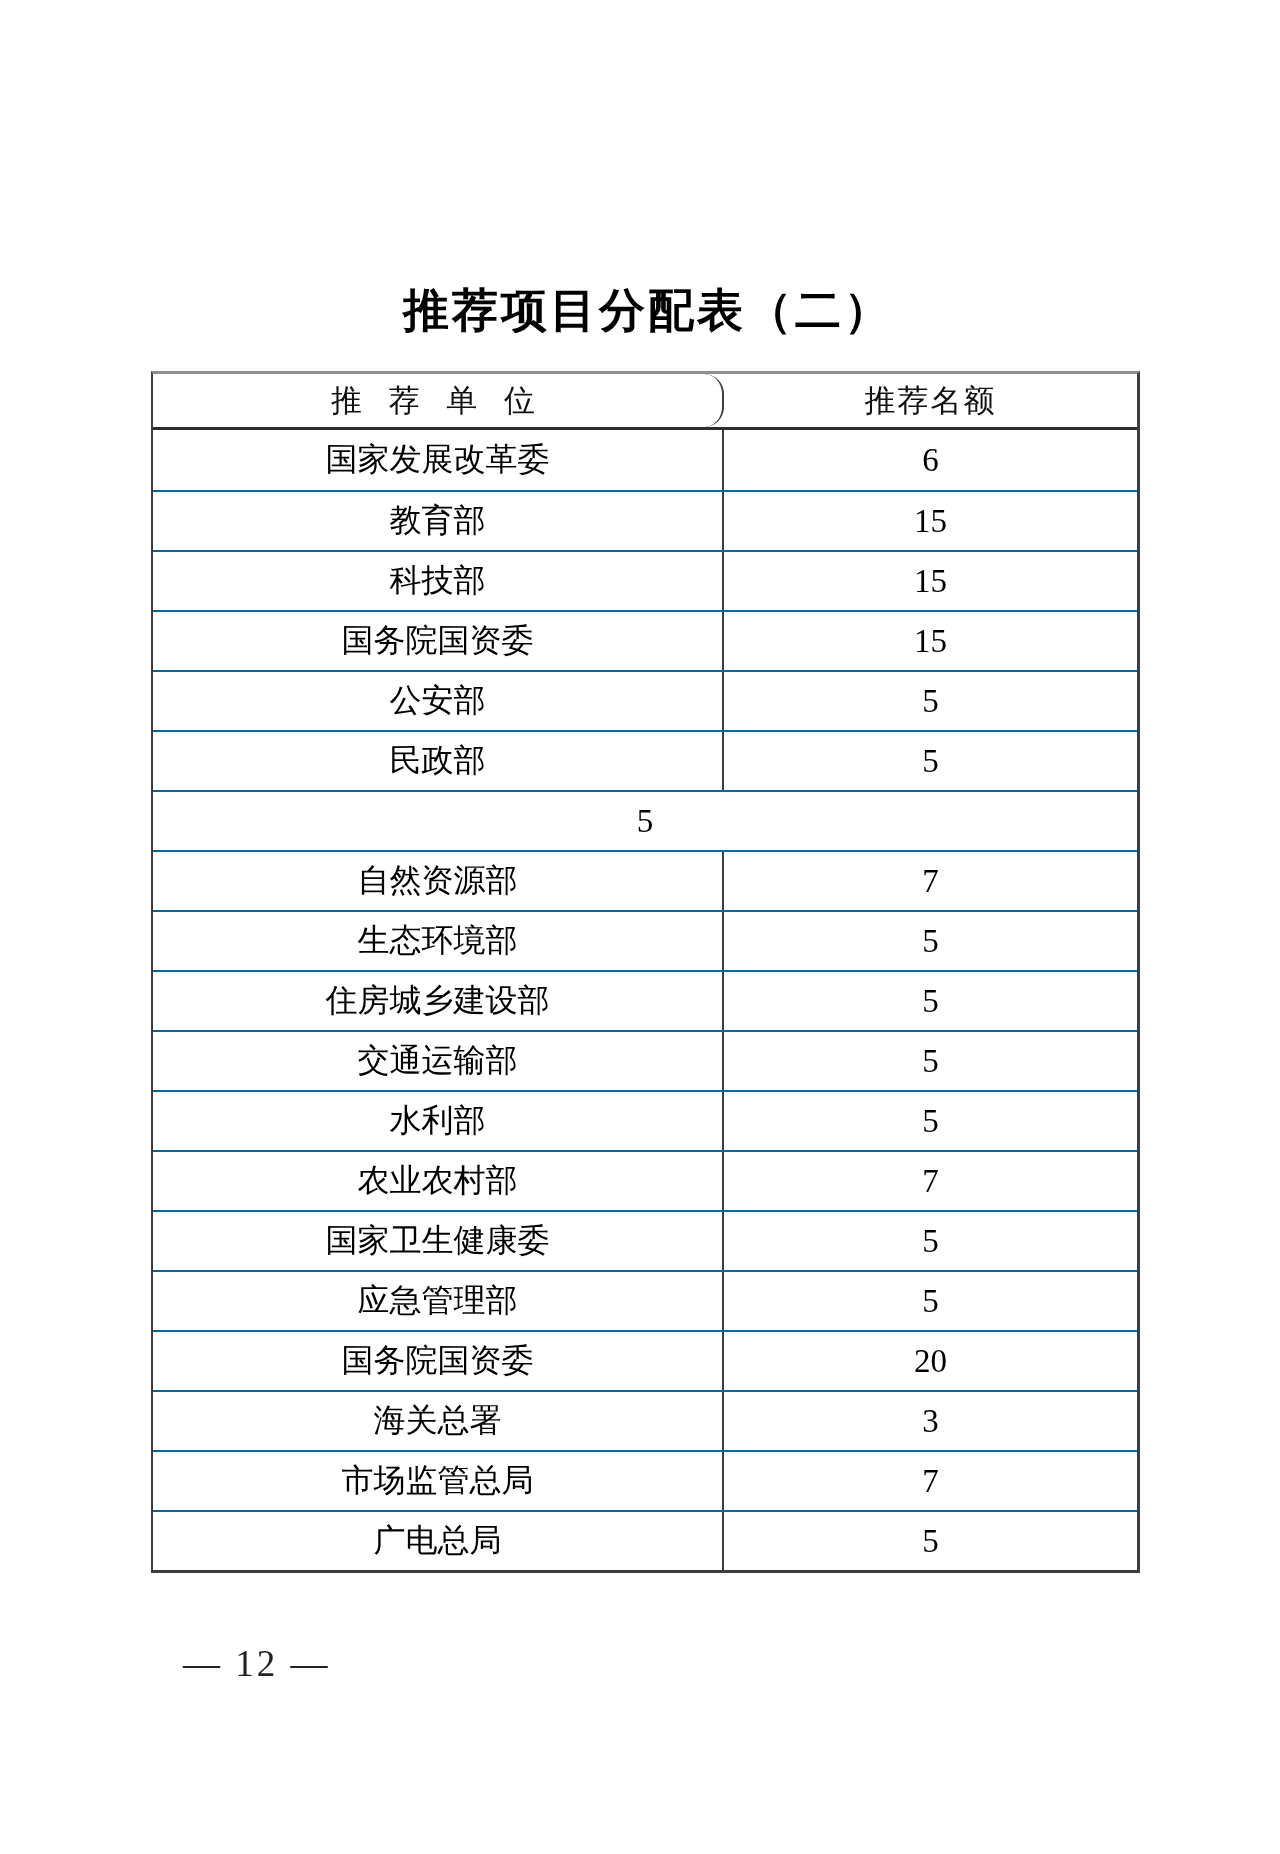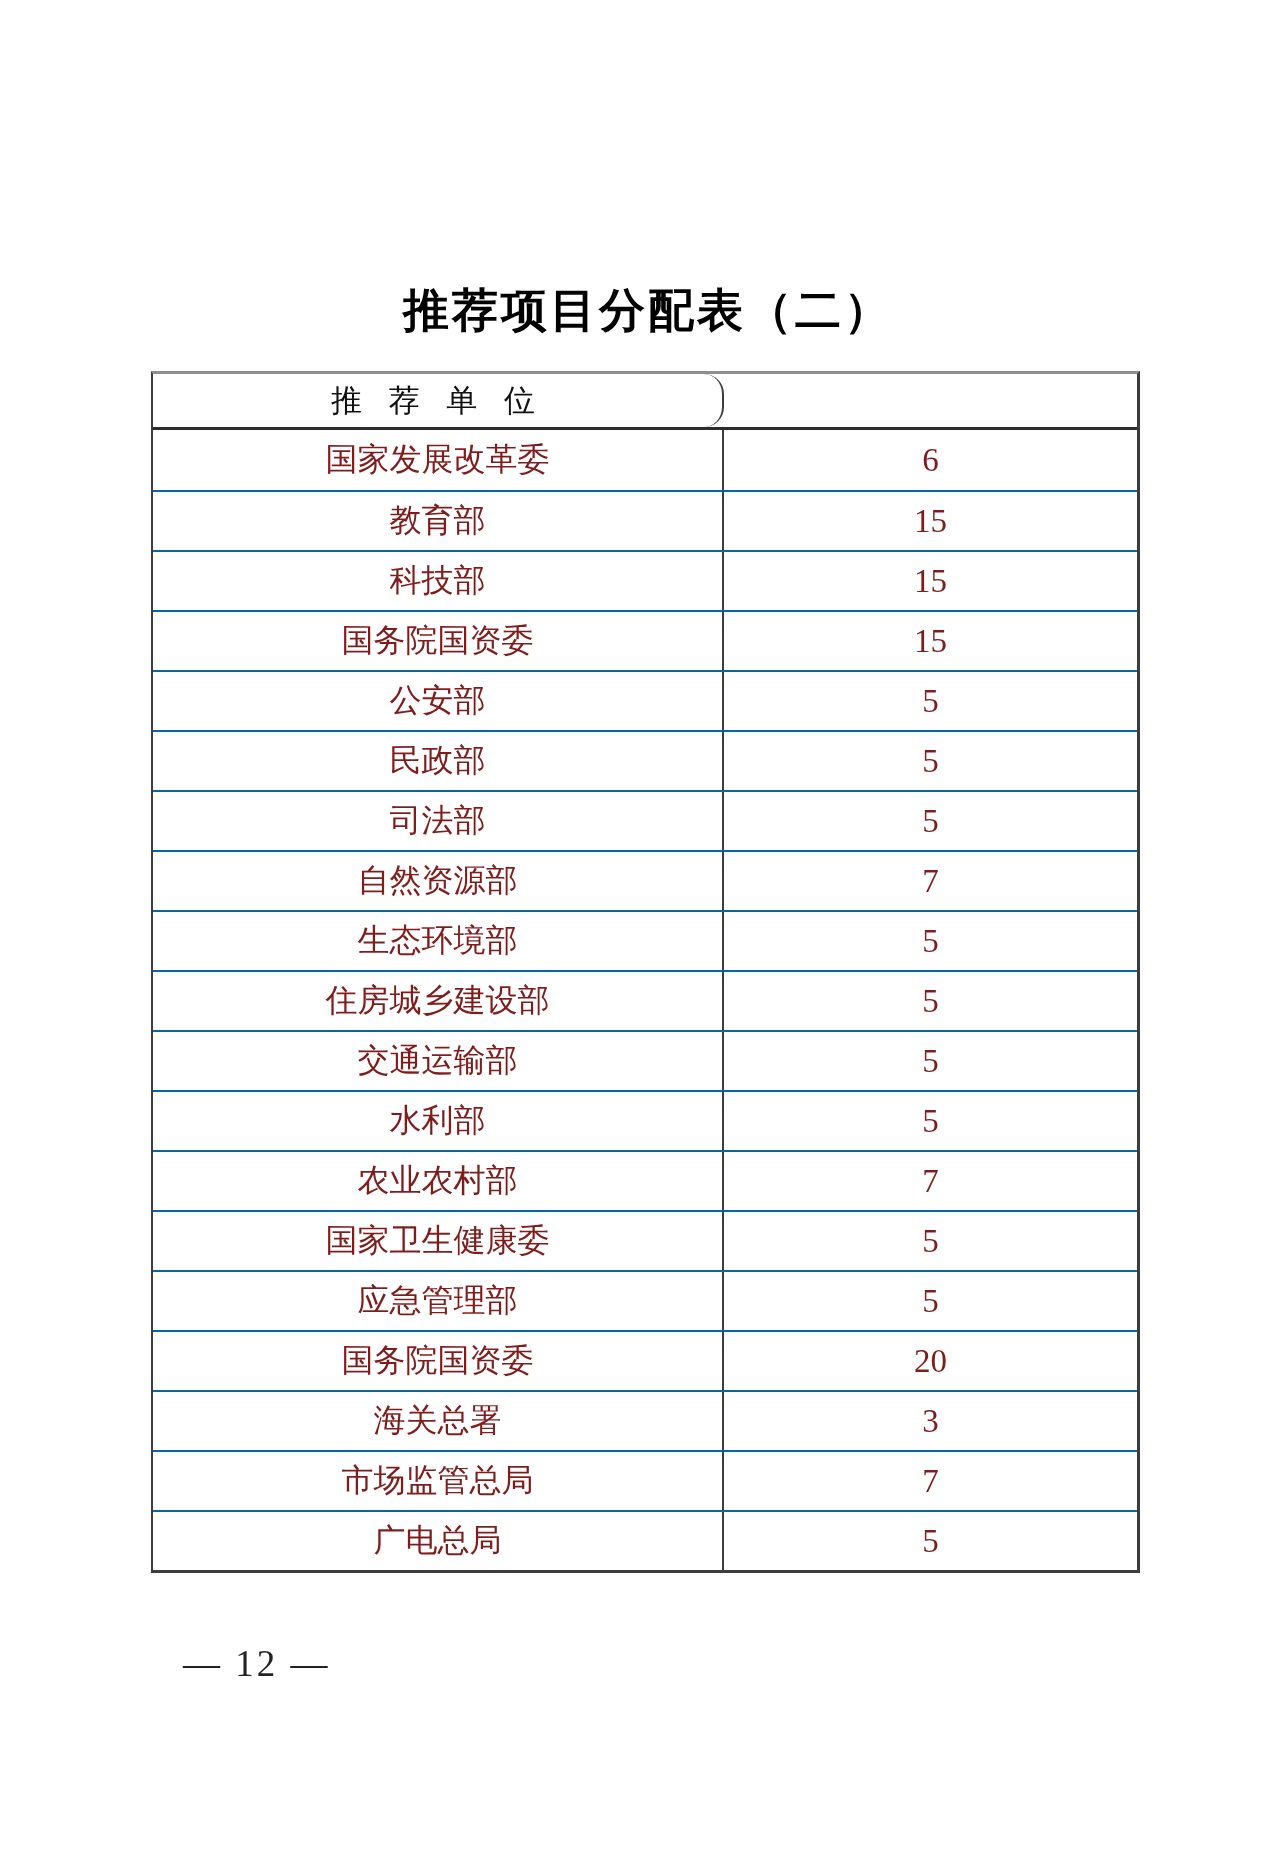--- a/index.html
+++ b/index.html
@@ -55,21 +55,21 @@
   }
   .trow + .trow { border-top: 2px solid #0369a1; }
   .trow.thead + .trow { border-top: none; }
 
   .cell {
     display: flex;
     align-items: center;
     justify-content: center;
     box-sizing: border-box;
     font-size: 32px;
-    color: #7f1d1d;
+    color: #000000;
     white-space: nowrap;
   }
   .cell.unit {
     width: 571px;
     border-right: 2px solid #3d3d3d;
   }
   .cell.quota {
     flex: 1;
     font-size: 33px;
   }
@@ -95,20 +95,21 @@
 </head>
 <body>
 
 <div>
 
   <h1 class="doc-title">推荐项目分配表（二）</h1>
 
   <div class="alloc-table" id="alloc-table">
     <div class="trow thead">
       <div class="cell unit">推 荐 单 位</div>
+      <div class="cell quota">推荐名额</div>
     </div>
   <div class="trow">
         <div class="cell unit">国家发展改革委</div>
         <div class="cell quota">6</div>
       </div>
       <div class="trow">
         <div class="cell unit">教育部</div>
         <div class="cell quota">15</div>
       </div>
       <div class="trow">
@@ -121,21 +122,20 @@
       </div>
       <div class="trow">
         <div class="cell unit">公安部</div>
         <div class="cell quota">5</div>
       </div>
       <div class="trow">
         <div class="cell unit">民政部</div>
         <div class="cell quota">5</div>
       </div>
       <div class="trow">
-        <div class="cell unit">司法部</div>
         <div class="cell quota">5</div>
       </div>
       <div class="trow">
         <div class="cell unit">自然资源部</div>
         <div class="cell quota">7</div>
       </div>
       <div class="trow">
         <div class="cell unit">生态环境部</div>
         <div class="cell quota">5</div>
       </div>

